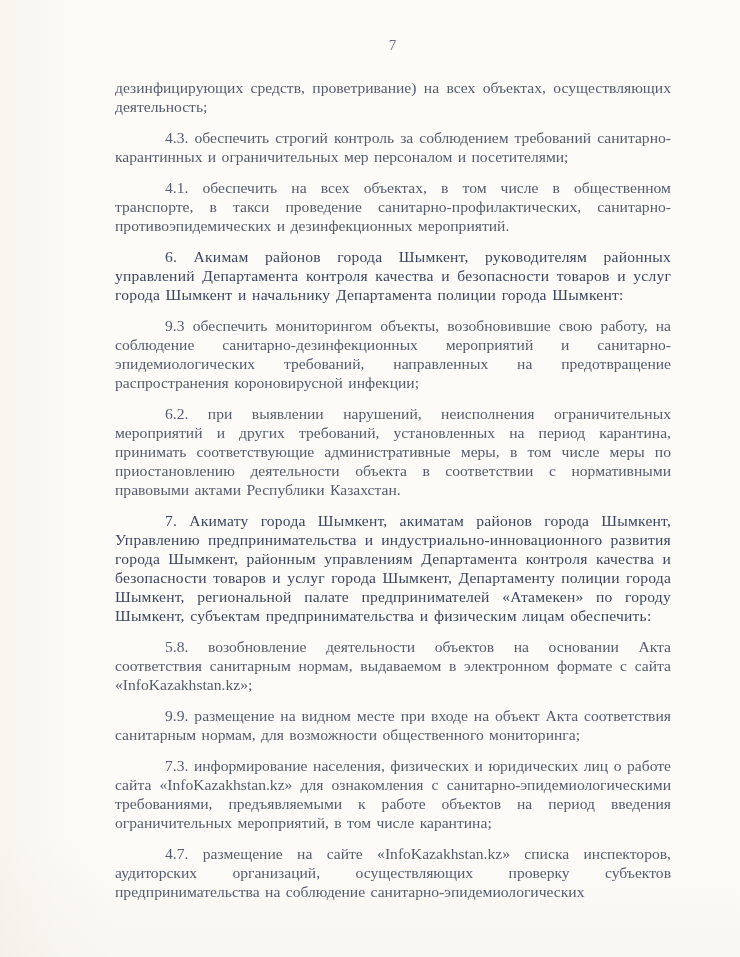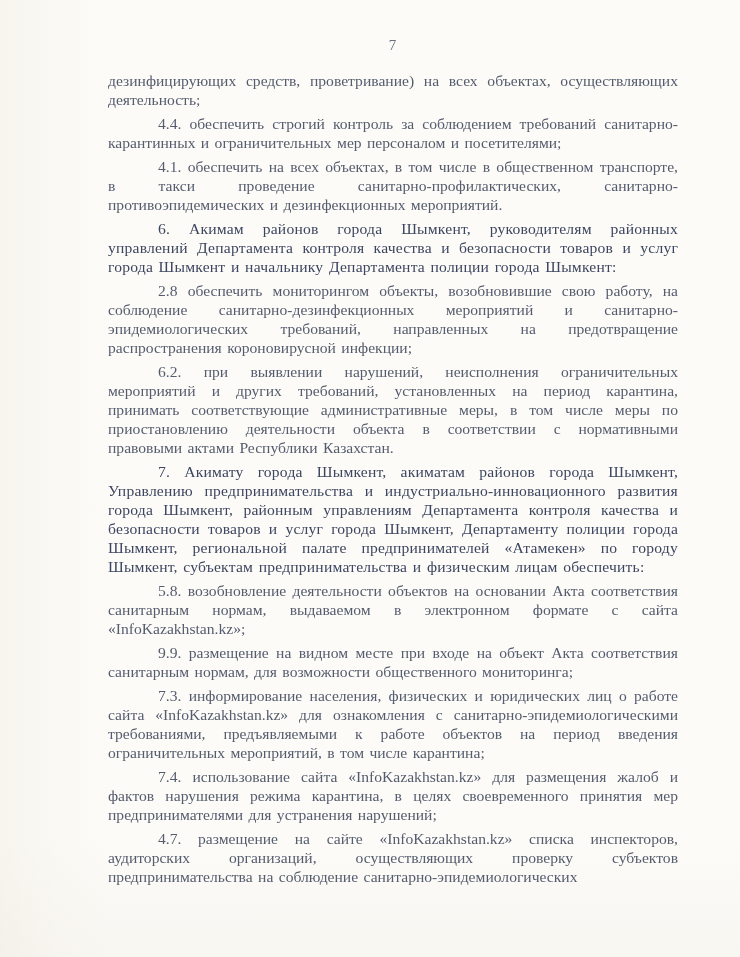--- a/index.html
+++ b/index.html
@@ -35,21 +35,21 @@
     color: var(--ink-muted);
     letter-spacing: 1px;
   }
   .doc-body {
     position: absolute;
     top: 66px;
     left: 103px;
     width: 580px;
   }
   .doc-body p {
-    margin: 5px;
+    margin: 12px;
     padding: 0;
     font-size: 15.6px;
     line-height: 19px;
     text-align: justify;
     color: var(--ink);
     word-spacing: 1.5px;
     -webkit-font-smoothing: antialiased;
   }
   .doc-body p.indent { text-indent: 50px; }
   .doc-body p.bold {
@@ -60,26 +60,25 @@
 </style>
 </head>
 <body>
 
 <div class="scan-page">
 
   <div class="page-number">7</div>
 
   <div class="doc-body">
     <p>дезинфицирующих средств, проветривание) на всех объектах, осуществляющих деятельность;</p>
-    <p class="indent">4.4. обеспечить строгий контроль за соблюдением требований санитарно-карантинных и ограничительных мер персоналом и посетителями;</p>
+    <p class="indent">4.3. обеспечить строгий контроль за соблюдением требований санитарно-карантинных и ограничительных мер персоналом и посетителями;</p>
     <p class="indent">4.1. обеспечить на всех объектах, в том числе в общественном транспорте, в такси проведение санитарно-профилактических, санитарно-противоэпидемических и дезинфекционных мероприятий.</p>
     <p class="indent bold">6. Акимам районов города Шымкент, руководителям районных управлений Департамента контроля качества и безопасности товаров и услуг города Шымкент и начальнику Департамента полиции города Шымкент:</p>
-    <p class="indent">2.8 обеспечить мониторингом объекты, возобновившие свою работу, на соблюдение санитарно-дезинфекционных мероприятий и санитарно-эпидемиологических требований, направленных на предотвращение распространения короновирусной инфекции;</p>
+    <p class="indent">9.3 обеспечить мониторингом объекты, возобновившие свою работу, на соблюдение санитарно-дезинфекционных мероприятий и санитарно-эпидемиологических требований, направленных на предотвращение распространения короновирусной инфекции;</p>
     <p class="indent">6.2. при выявлении нарушений, неисполнения ограничительных мероприятий и других требований, установленных на период карантина, принимать соответствующие административные меры, в том числе меры по приостановлению деятельности объекта в соответствии с нормативными правовыми актами Республики Казахстан.</p>
     <p class="indent bold">7. Акимату города Шымкент, акиматам районов города Шымкент, Управлению предпринимательства и индустриально-инновационного развития города Шымкент, районным управлениям Департамента контроля качества и безопасности товаров и услуг города Шымкент, Департаменту полиции города Шымкент, региональной палате предпринимателей «Атамекен» по городу Шымкент, субъектам предпринимательства и физическим лицам обеспечить:</p>
     <p class="indent">5.8. возобновление деятельности объектов на основании Акта соответствия санитарным нормам, выдаваемом в электронном формате с сайта «InfoKazakhstan.kz»;</p>
     <p class="indent">9.9. размещение на видном месте при входе на объект Акта соответствия санитарным нормам, для возможности общественного мониторинга;</p>
     <p class="indent">7.3. информирование населения, физических и юридических лиц о работе сайта «InfoKazakhstan.kz» для ознакомления с санитарно-эпидемиологическими требованиями, предъявляемыми к работе объектов на период введения ограничительных мероприятий, в том числе карантина;</p>
-    <p class="indent">7.4. использование сайта «InfoKazakhstan.kz» для размещения жалоб и фактов нарушения режима карантина, в целях своевременного принятия мер предпринимателями для устранения нарушений;</p>
     <p class="indent">4.7. размещение на сайте «InfoKazakhstan.kz» списка инспекторов, аудиторских организаций, осуществляющих проверку субъектов предпринимательства на соблюдение санитарно-эпидемиологических</p>
   </div>
 
 </div>
 
 </body></html>

